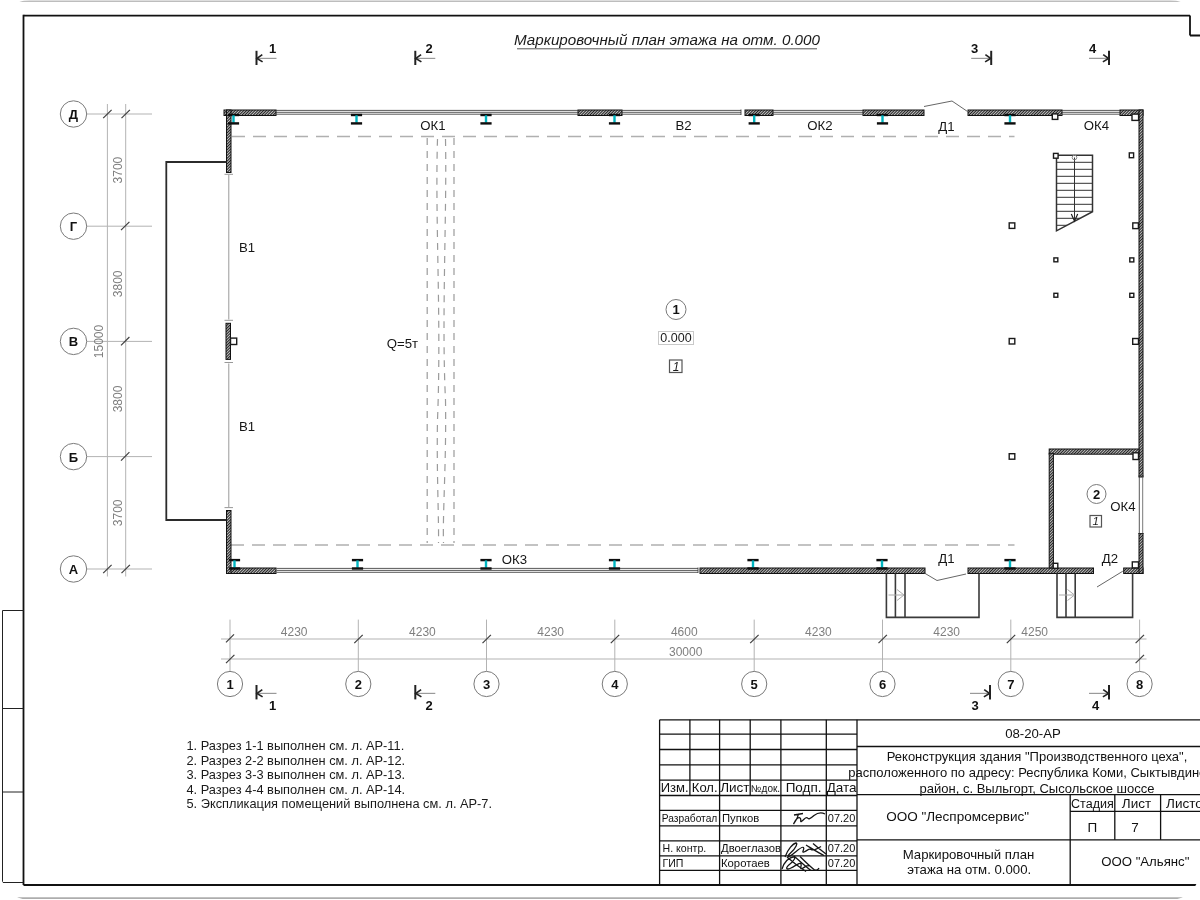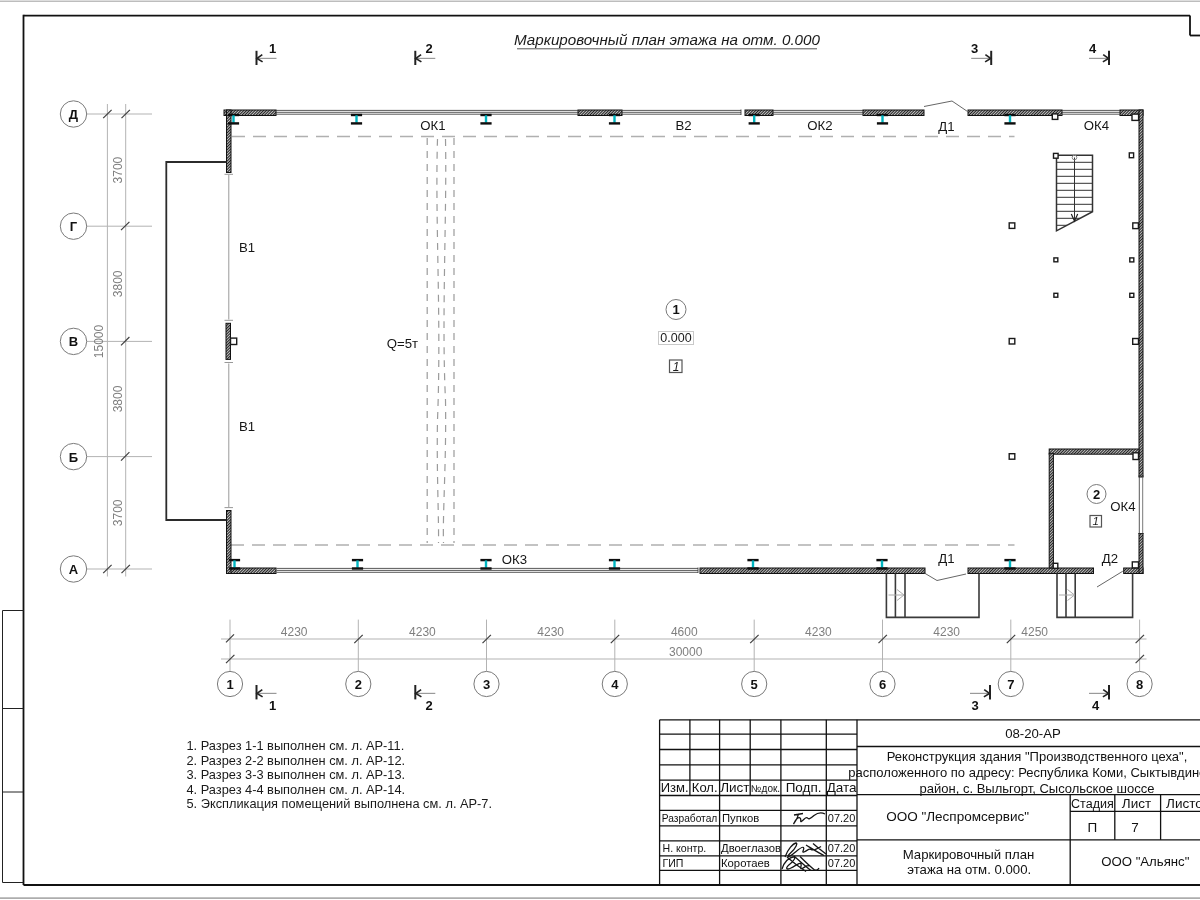--- a/index.html
+++ b/index.html
@@ -1,16 +1,16 @@
 <!DOCTYPE html>
 <html><head>
 <meta charset="utf-8">
 <style>
   html,body{margin:0;padding:0;background:#fff;}
-  #page{position:relative;width:1200px;height:900px;background:#ffffff;overflow:hidden;}
+  #page{position:relative;width:1200px;height:900px;background:#ffffff;overflow:hidden;border-radius:30px;}
   svg{position:absolute;left:0;top:0;}
   text{font-family:"Liberation Sans",sans-serif;}
   .lbl{font-size:13.2px;fill:#161616;}
   .dim{font-size:12px;fill:#7f7f7f;}
   .grd{font-size:13px;fill:#111;font-weight:bold;}
   .sec{font-size:13px;fill:#111;font-weight:bold;}
   .tb{font-size:13px;fill:#111;}
 </style>
 </head>
 <body>

